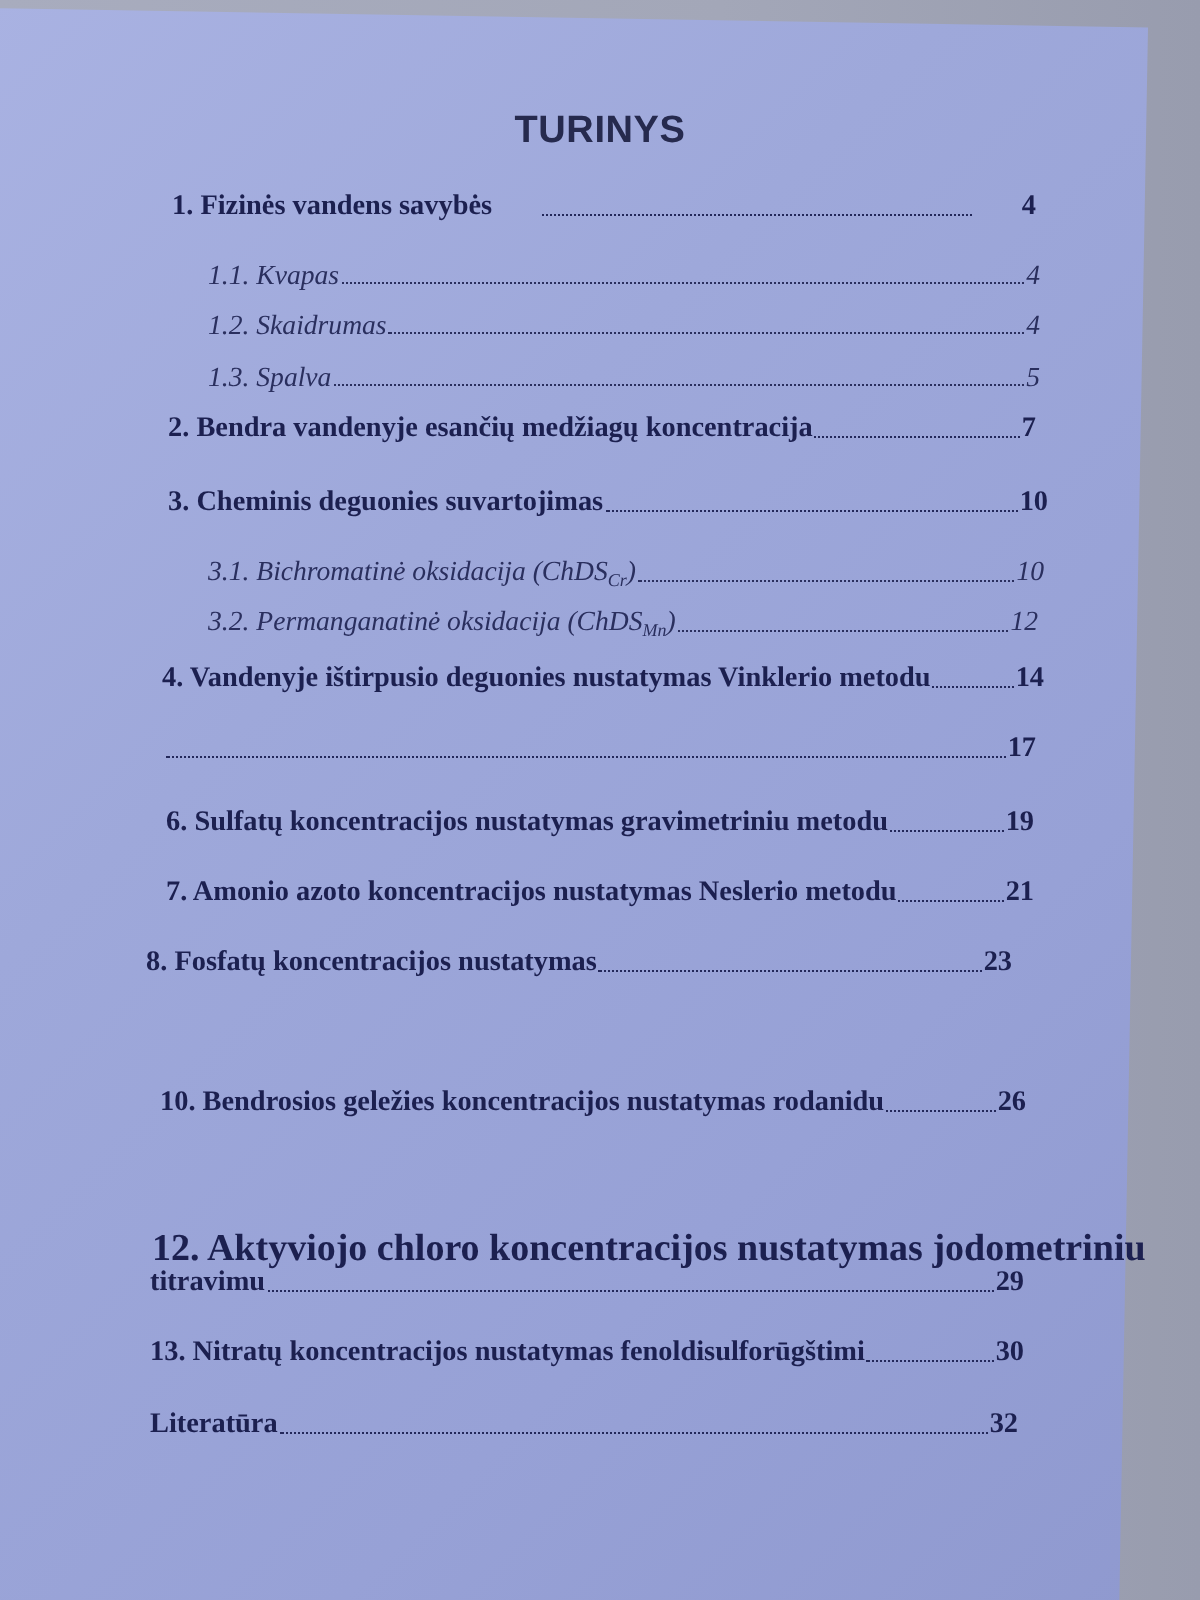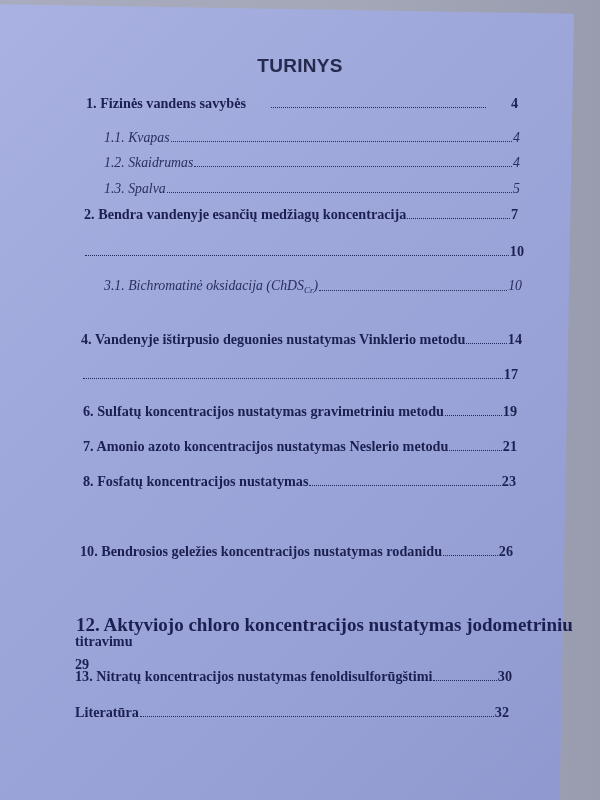--- a/index.html
+++ b/index.html
@@ -80,30 +80,36 @@
     <span class="page-num">5</span>
   </div>
 
   <div class="entry bold" style="left:84px; width:434px; top:206px;">
     <span class="label">2. Bendra vandenyje esančių medžiagų koncentracija</span>
     <span class="leader"></span>
     <span class="page-num">7</span>
   </div>
 
   <div class="entry bold" style="left:84px; width:440px; top:243px;">
+    <span class="label">3. Cheminis deguonies suvartojimas</span>
     <span class="leader"></span>
     <span class="page-num">10</span>
   </div>
 
   <div class="entry ital" style="left:104px; width:418px; top:278px;">
     <span class="label"><span>3.1. Bichromatinė oksidacija (ChDS</span><sub>Cr</sub><span>)</span></span>
     <span class="leader"></span>
     <span class="page-num">10</span>
   </div>
 
+  <div class="entry ital" style="left:104px; width:415px; top:303px;">
+    <span class="label"><span>3.2. Permanganatinė oksidacija (ChDS</span><sub>Mn</sub><span>)</span></span>
+    <span class="leader"></span>
+    <span class="page-num">12</span>
+  </div>
 
   <div class="entry bold" style="left:81px; width:441px; top:331px;">
     <span class="label">4. Vandenyje ištirpusio deguonies nustatymas Vinklerio metodu</span>
     <span class="leader"></span>
     <span class="page-num">14</span>
   </div>
 
   <div class="entry bold" style="left:82px; width:436px; top:366px;">
     <span class="leader"></span>
     <span class="page-num">17</span>
@@ -114,36 +120,36 @@
     <span class="leader"></span>
     <span class="page-num">19</span>
   </div>
 
   <div class="entry bold" style="left:83px; width:434px; top:438px;">
     <span class="label">7. Amonio azoto koncentracijos nustatymas Neslerio metodu</span>
     <span class="leader"></span>
     <span class="page-num">21</span>
   </div>
 
-  <div class="entry bold" style="left:83px; width:433px; top:473px;justify-content:flex-end;">
+  <div class="entry bold" style="left:73px; width:433px; top:473px;justify-content:flex-end;">
     <span class="label">8. Fosfatų koncentracijos nustatymas</span>
     <span class="leader"></span>
     <span class="page-num">23</span>
   </div>
 
 
   <div class="entry bold" style="left:80px; width:433px; top:543px;">
     <span class="label">10. Bendrosios geležies koncentracijos nustatymas rodanidu</span>
     <span class="leader"></span>
     <span class="page-num">26</span>
   </div>
 
 
   <div class="wrap-first" style="left:76px; top:614px;">12. Aktyviojo chloro koncentracijos nustatymas jodometriniu</div>
-  <div class="entry bold" style="left:75px; width:437px; top:633px;flex-direction:column;">
+  <div class="entry bold" style="left:75px; width:437px; top:633px;">
     <span class="label">titravimu</span>
     <span class="leader"></span>
     <span class="page-num">29</span>
   </div>
 
   <div class="entry bold" style="left:75px; width:437px; top:668px;">
     <span class="label">13. Nitratų koncentracijos nustatymas fenoldisulforūgštimi</span>
     <span class="leader"></span>
     <span class="page-num">30</span>
   </div>

